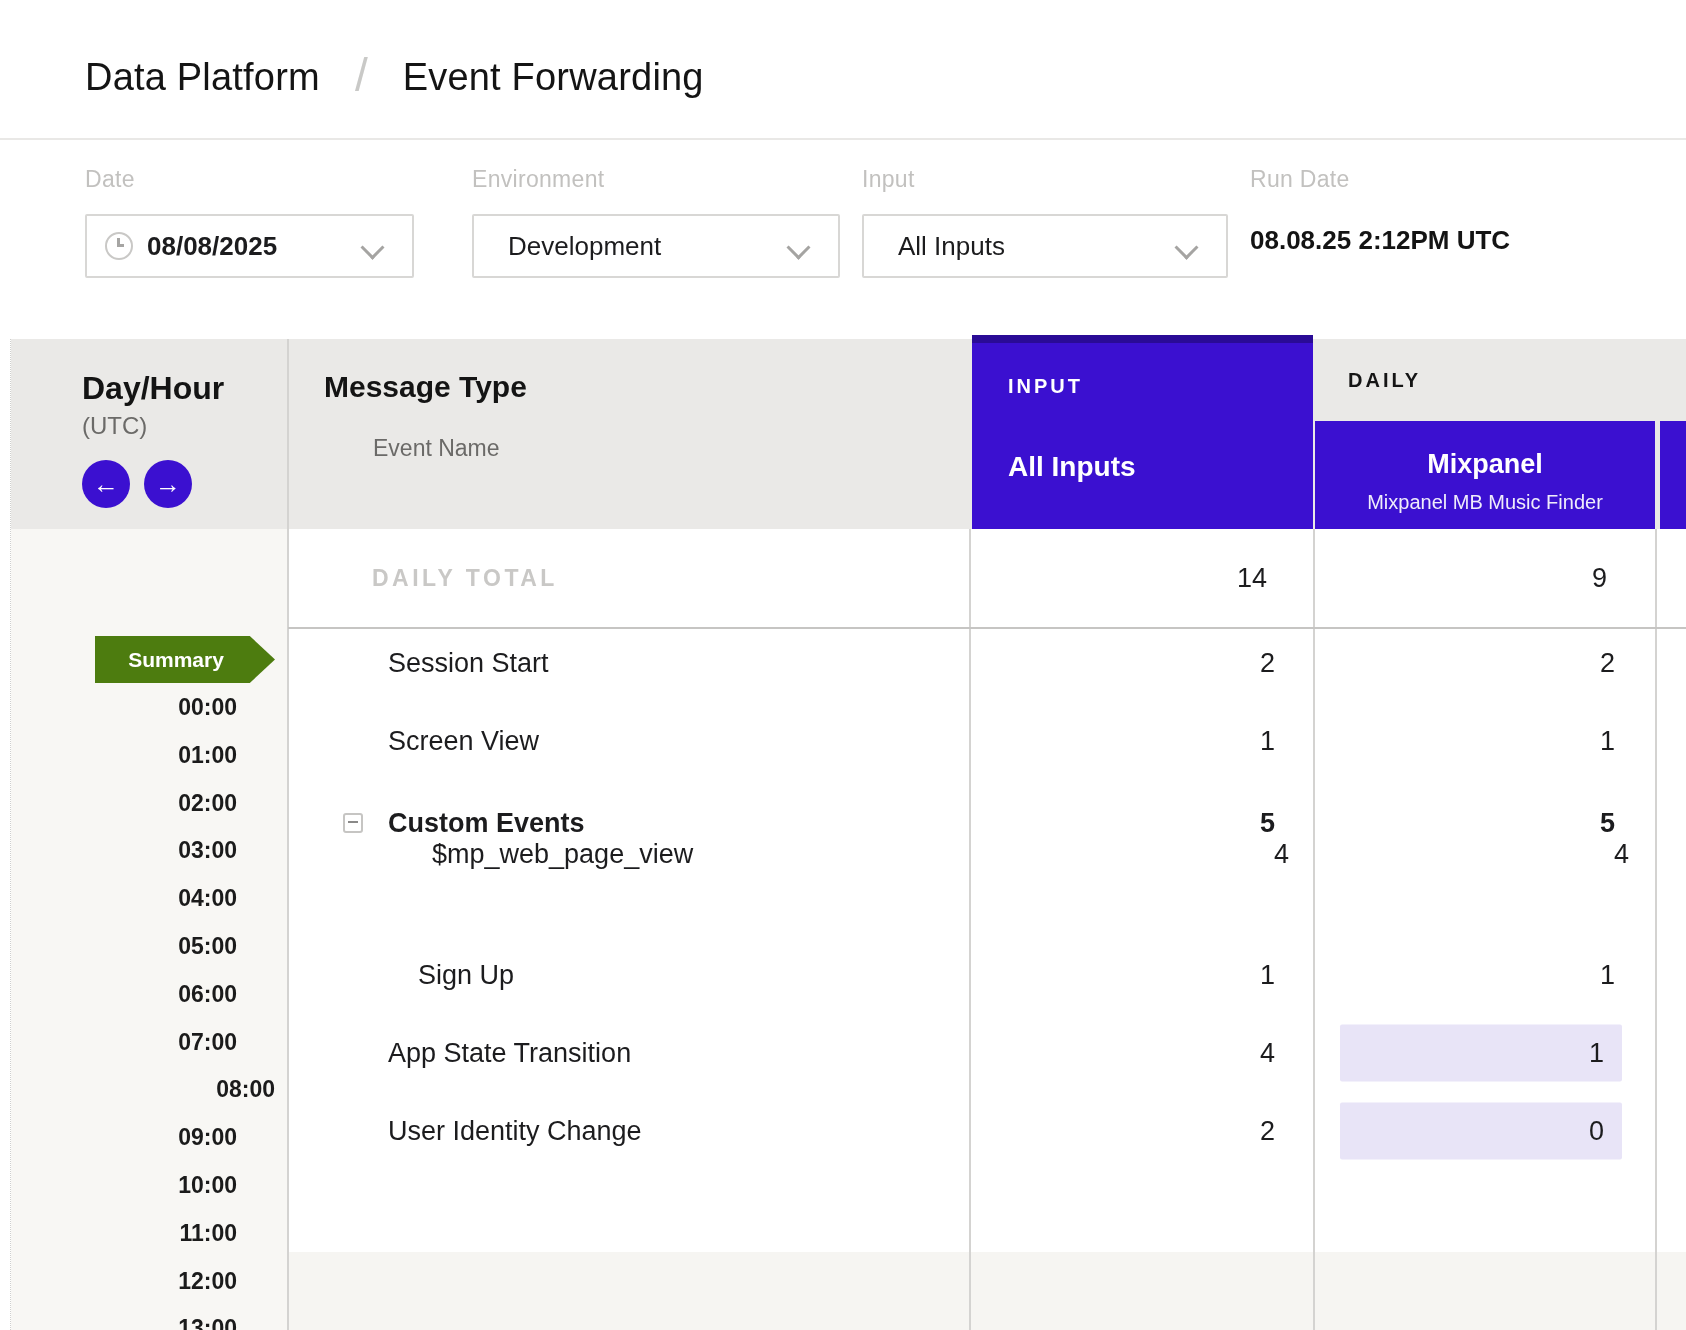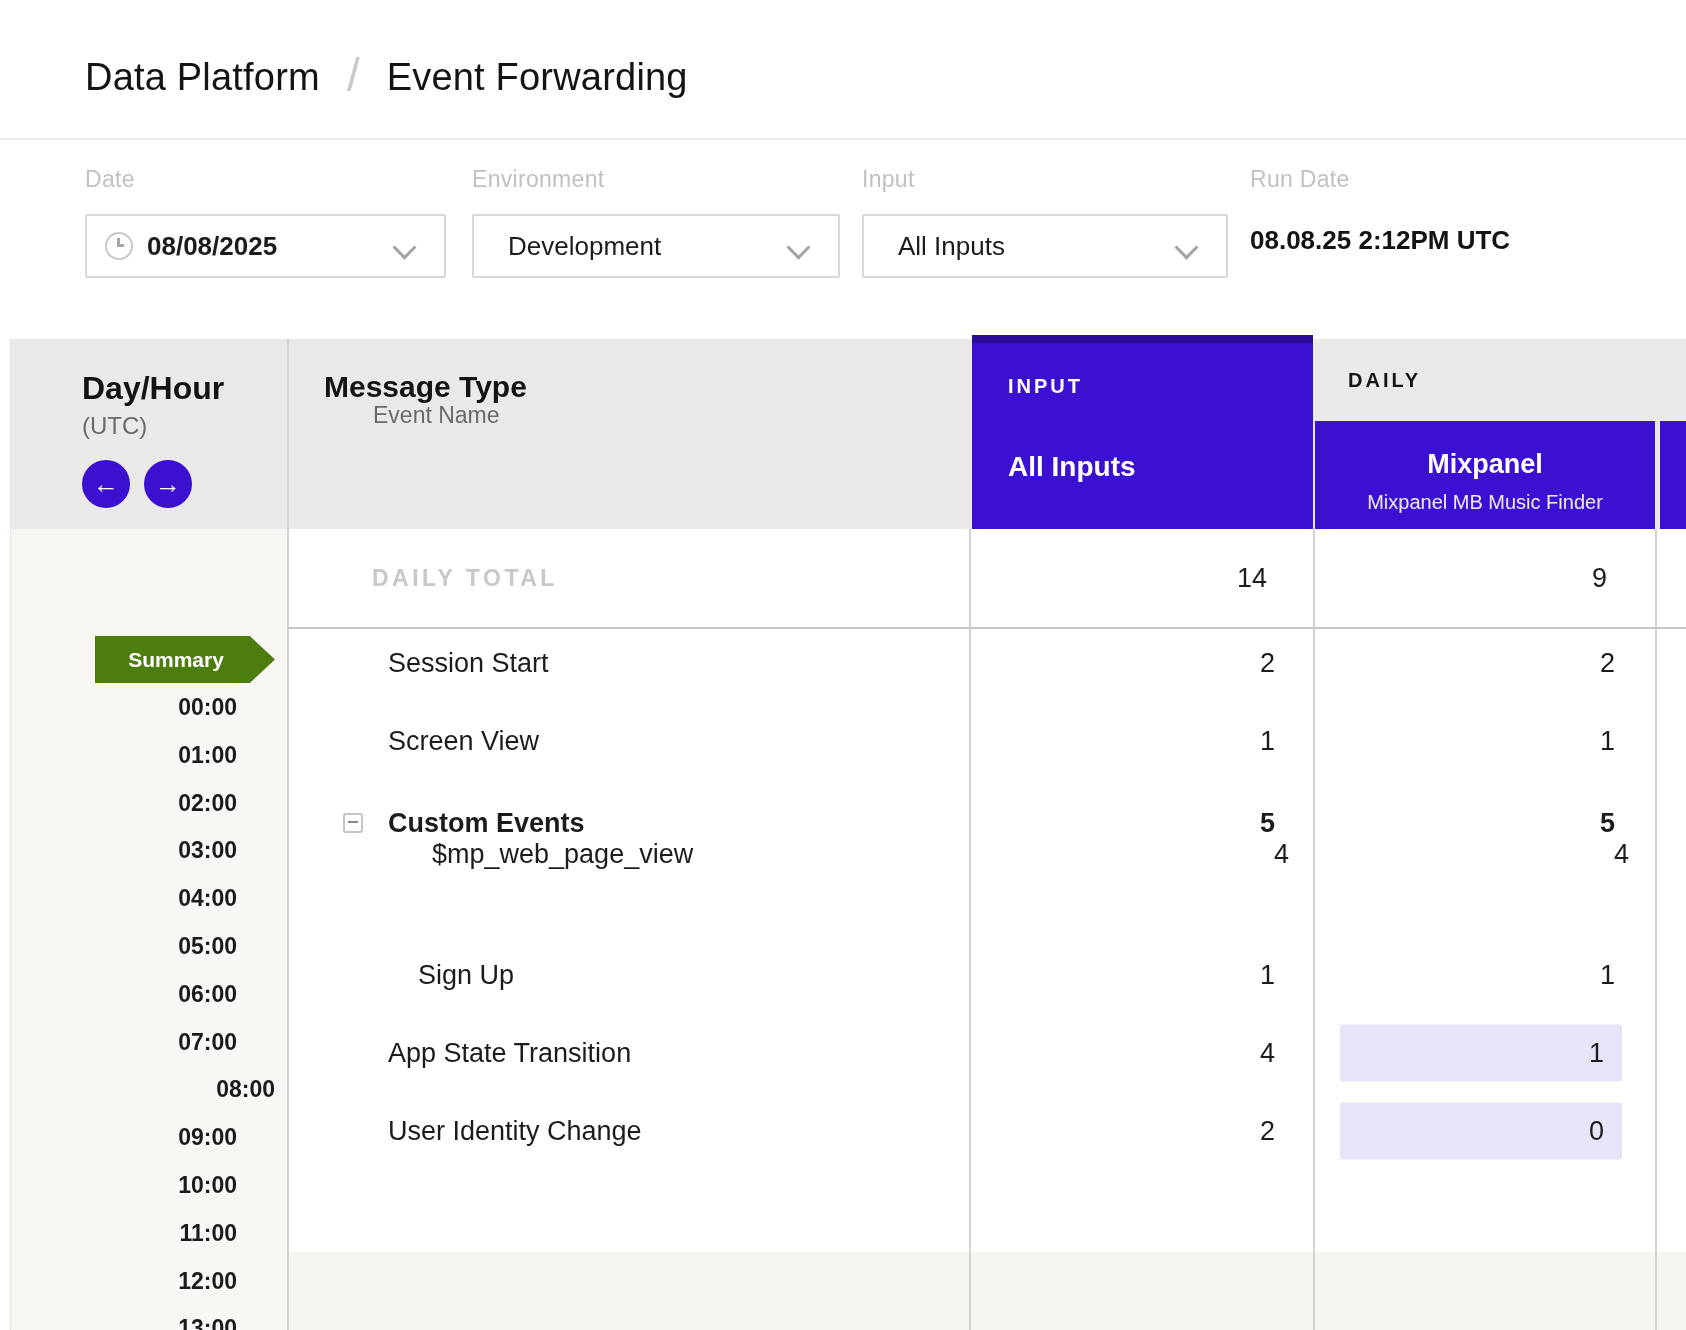--- a/index.html
+++ b/index.html
@@ -2,21 +2,21 @@
 <html><head>
 <meta charset="utf-8">
 <style>
   html,body{margin:0;padding:0;background:#fff;}
   .screen{
     position:relative;width:1686px;height:1330px;overflow:hidden;
     font-family:"Liberation Sans",sans-serif;color:#1c1c1e;background:#fff;
   }
   
   .topbar{position:absolute;left:0;top:0;width:1686px;height:140px;background:#fff;border-bottom:2px solid #e9e8e6;box-sizing:border-box;}
-  .crumbs{position:absolute;left:85px;top:50px;display:flex;align-items:center;gap:27px;}
+  .crumbs{position:absolute;left:85px;top:50px;display:flex;align-items:center;gap:35px;}
   .crumb{font-size:38px;font-weight:500;color:#141414;letter-spacing:.2px;}
   .crumb-sep{font-size:46px;font-weight:300;color:#c9c9c7;transform:translateY(-2px);}
   
   .filters{position:absolute;left:0;top:140px;width:1686px;height:199px;background:#fff;}
   .f-label{position:absolute;top:26px;font-size:23px;color:#c2c1bf;letter-spacing:.3px;}
   .f-box{position:absolute;top:74px;height:64px;background:#fff;border:2px solid #d8d7d5;border-radius:2px;box-sizing:border-box;display:flex;align-items:center;}
   .f-value{font-size:26px;color:#1c1c1e;}
   .f-value.bold{font-weight:700;}
   .chev{position:absolute;right:26px;top:50%;width:24px;height:24px;transform:translateY(-62%);}
   .chev::before{content:"";position:absolute;left:2px;top:8px;width:14px;height:14px;border-right:3px solid #a5a4a2;border-bottom:3px solid #a5a4a2;transform:rotate(45deg);}
@@ -24,21 +24,21 @@
   .clock::before{content:"";position:absolute;left:10px;top:4px;width:2.5px;height:8px;background:#a6a5a3;}
   .clock::after{content:"";position:absolute;left:10px;top:10px;width:7px;height:2.5px;background:#a6a5a3;}
   .run-date-value{position:absolute;top:85px;font-size:26px;font-weight:700;color:#141414;}
   
   .band{position:absolute;left:10px;top:339px;width:1676px;height:190px;background:#eae9e7;}
   .dayhour-title{position:absolute;left:82px;top:370px;font-size:32px;font-weight:700;color:#141414;}
   .dayhour-sub{position:absolute;left:82px;top:412px;font-size:24px;color:#6b6a68;}
   .nav-btn{position:absolute;top:460px;width:48px;height:48px;border-radius:50%;background:#3b10d0;color:#fff;display:flex;align-items:center;justify-content:center;font-size:26px;line-height:1;cursor:pointer;}
   .nav-prev{left:82px;} .nav-next{left:144px;}
   .msgtype-title{position:absolute;left:324px;top:370px;font-size:30px;font-weight:700;color:#141414;}
-  .msgtype-sub{position:absolute;left:373px;top:402px;font-size:23px;color:#6b6a68;}
+  .msgtype-sub{position:absolute;left:373px;top:435px;font-size:23px;color:#6b6a68;}
   .input-block{position:absolute;left:972px;top:335px;width:341px;height:194px;background:#3b10d0;}
   .input-block .topstrip{position:absolute;left:0;top:0;width:100%;height:8px;background:#2a0b96;}
   .input-group-label{position:absolute;left:36px;top:40px;font-size:20px;font-weight:700;letter-spacing:3px;color:#fff;}
   .input-name{position:absolute;left:36px;top:116px;font-size:28px;font-weight:700;color:#fff;}
   .output-group-label{position:absolute;left:1348px;top:369px;font-size:20px;font-weight:700;letter-spacing:3px;color:#151515;}
   .mixpanel-block{position:absolute;left:1315px;top:421px;width:340px;height:108px;background:#3b10d0;text-align:center;}
   .mixpanel-name{position:absolute;left:0;width:100%;top:28px;font-size:27px;font-weight:700;color:#fff;}
   .mixpanel-sub{position:absolute;left:0;width:100%;top:70px;font-size:20px;color:#efecfb;}
   .extra-output-block{position:absolute;left:1660px;top:421px;width:26px;height:108px;background:#3b10d0;}
   
@@ -85,21 +85,21 @@
       <span class="crumb">Event Forwarding</span>
     </div>
   </div>
 
   <div class="filters">
     <span class="f-label" style="left:85px">Date</span>
     <span class="f-label" style="left:472px">Environment</span>
     <span class="f-label" style="left:862px">Input</span>
     <span class="f-label" style="left:1250px">Run Date</span>
 
-    <div class="f-box" style="left:85px;width:361px">
+    <div class="f-box" style="left:85px;width:329px">
       <span class="clock"></span>
       <span class="f-value bold">08/08/2025</span>
       <span class="chev"></span>
     </div>
     <div class="f-box" style="left:472px;width:368px;padding-left:34px">
       <span class="f-value">Development</span>
       <span class="chev"></span>
     </div>
     <div class="f-box" style="left:862px;width:366px;padding-left:34px">
       <span class="f-value">All Inputs</span>

